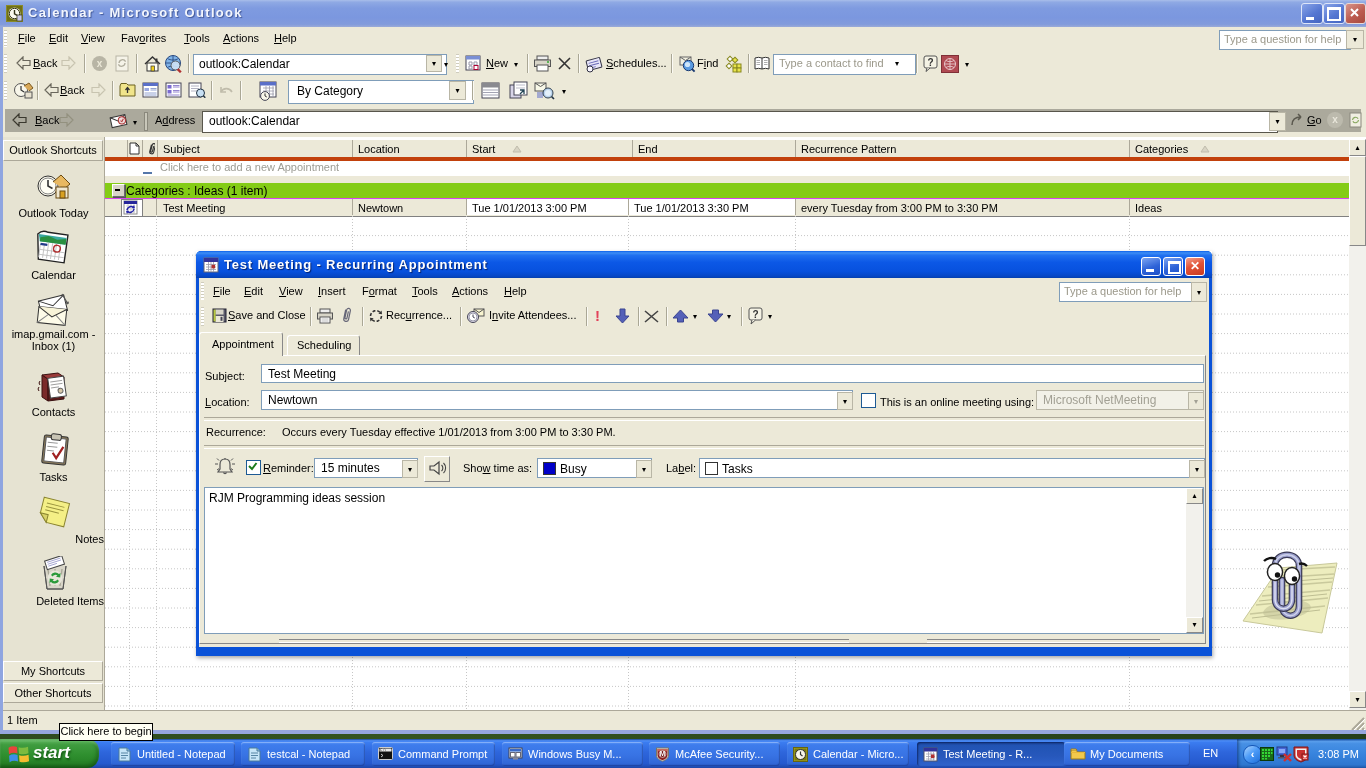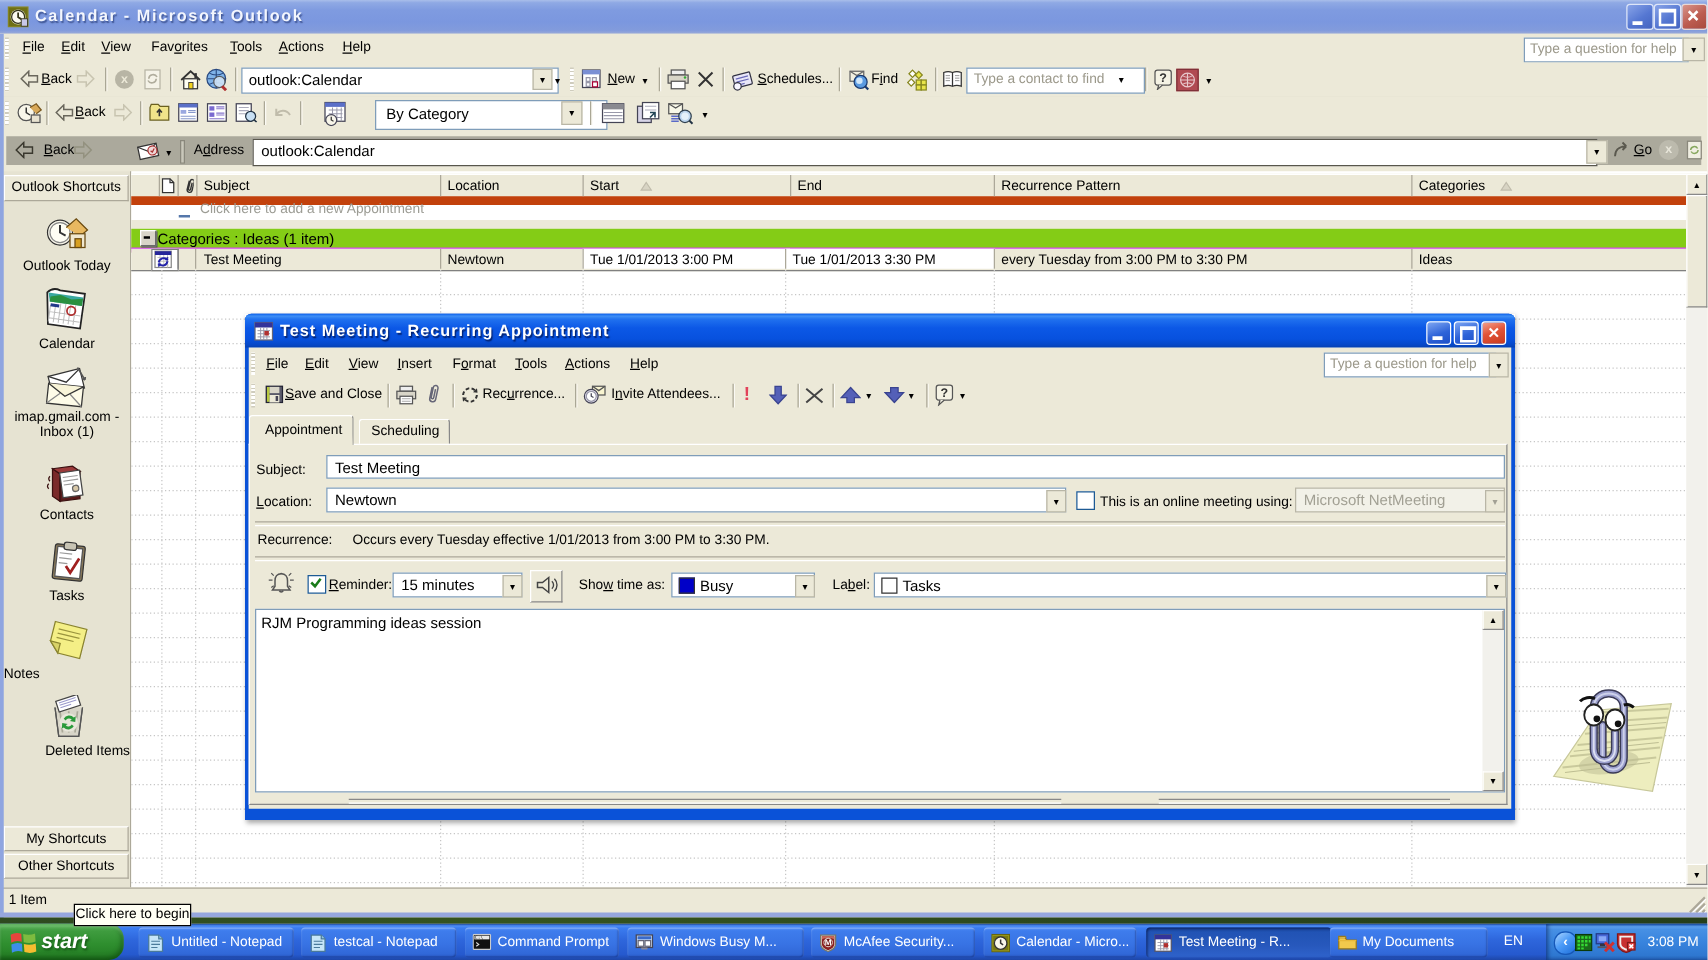--- a/index.html
+++ b/index.html
@@ -215,21 +215,21 @@
       </svg>
   <div class="tb-sep" style="left:240px;top:4px;height:19px"></div>
 
   <svg class="abs" style="left:259px;top:4px" width="21" height="20" viewBox="0 0 21 20">
         <rect x="1" y="1" width="16" height="15" fill="#fff" stroke="#445"></rect>
         <rect x="1" y="1" width="16" height="3.5" fill="#5a6fc8"></rect>
         <path d="M4 7h11M4 10h11M4 13h11M7 5v11M10.5 5v11M14 5v11" stroke="#99a" stroke-width=".8"></path>
         <circle cx="6" cy="15" r="4.4" fill="#f8f6ea" stroke="#445"></circle>
         <path d="M6 12.4v2.6l1.8 1" stroke="#333" fill="none"></path>
       </svg>
-  <div class="combo" style="left:300px;top:3px;width:176px;height:19px;padding:3px 0 0 8px;font-size:12px">By Category</div>
+  <div class="combo" style="left:288px;top:3px;width:176px;height:19px;padding:3px 0 0 8px;font-size:12px">By Category</div>
   <div class="carr" style="left:449px;top:4px;width:15px;height:17px">▾</div>
   <div class="tb-sep" style="left:472px;top:4px;height:19px"></div>
   <svg class="abs" style="left:481px;top:5px" width="19" height="17" viewBox="0 0 19 17">
         <rect x="1" y="1" width="17" height="15" fill="#fff" stroke="#445"></rect>
         <rect x="1" y="1" width="17" height="4.5" fill="#8a8a90"></rect>
         <path d="M2 8h15M2 10.5h15M2 13h15" stroke="#99a" stroke-width=".9"></path>
       </svg>
   <svg class="abs" style="left:509px;top:4px" width="19" height="19" viewBox="0 0 19 19">
         <rect x="1" y="4" width="11" height="13" fill="#d8d5e8" stroke="#445"></rect>
         <rect x="5" y="1" width="13" height="13" fill="#fff" stroke="#445"></rect>
@@ -344,41 +344,41 @@
       </svg>
   <div class="abs" style="left:0;top:334px;width:101px;text-align:center">Tasks</div>
 
   <svg class="abs" style="left:33px;top:358px" width="36" height="34" viewBox="0 0 36 34">
         <g transform="rotate(14 18 17)">
           <path d="M5 5 L31 5 L31 29 L13 29 L5 21 Z" fill="#f4ef86" stroke="#8a8430"></path>
           <path d="M5 21 L13 21 L13 29 Z" fill="#d8d268" stroke="#8a8430"></path>
           <path d="M9 10h18M9 13.5h18M9 17h14" stroke="#9a943e" stroke-width="1"></path>
         </g>
       </svg>
-  <div class="abs" style="left:0;top:396px;width:101px;text-align:left">Notes</div>
+  <div class="abs" style="left:0;top:396px;width:101px;text-align:right">Notes</div>
 
   <svg class="abs" style="left:35px;top:419px" width="34" height="36" viewBox="0 0 34 36">
         <path d="M6 10 L9 33 L25 33 L28 10" fill="#d8d5c8" stroke="#555"></path>
         <path d="M6 10 L9 33 L25 33 L28 10" fill="none" stroke="#555"></path>
         <path d="M10 13l2 17M17 13v17M24 13l-2 17" stroke="#aaa898" stroke-width="1.4"></path>
         <g transform="rotate(-18 17 8)">
           <rect x="8" y="2" width="18" height="9" fill="#fff" stroke="#444"></rect>
           <path d="M10 4h14M10 6h14M10 8h9" stroke="#99c" stroke-width=".8"></path>
         </g>
         <circle cx="17" cy="22" r="7.4" fill="#e8e6da"></circle>
         <path d="M13 19a5 5 0 0 1 8-1l1.6-1-.4 4.6-4.4-.8 1.6-1a3 3 0 0 0-4.8.6zM21 25a5 5 0 0 1-8 1l-1.6 1 .4-4.6 4.4.8-1.6 1a3 3 0 0 0 4.8-.6z" fill="#2a9a3a"></path>
       </svg>
   <div class="abs" style="left:0;top:458px;width:101px;text-align:right">Deleted Items</div>
   <div class="abs" style="left:0;top:524px;width:100px;height:20px;background:#ECE9D8;border:1px solid #fff;border-right-color:#ACA899;border-bottom-color:#ACA899;text-align:center;padding-top:3px;box-sizing:border-box">My Shortcuts</div>
   <div class="abs" style="left:0;top:546px;width:100px;height:20px;background:#ECE9D8;border:1px solid #fff;border-right-color:#ACA899;border-bottom-color:#ACA899;text-align:center;padding-top:3px;box-sizing:border-box">Other Shortcuts</div>
 </div>
 
 <div class="abs" id="table" style="left:105px;top:137px;width:1261px;height:573px;background:#fff">
 
-  <div class="abs" style="left:0;top:2px;width:1244px;height:17px;background:#ECE9D8;border-top:1px solid #fff;border-bottom:7px solid #c2410c">
+  <div class="abs" style="left:0;top:2px;width:1244px;height:17px;background:#ECE9D8;border-top:1px solid #fff;border-bottom:4px solid #c2410c">
     <div class="abs" style="left:22px;top:0;width:1px;height:17px;background:#ACA899"></div>
         <svg class="abs" style="left:24px;top:2px" width="11" height="13" viewBox="0 0 11 13">
           <path d="M1 1h6l3 3v8H1z" fill="#fff" stroke="#333"></path>
           <path d="M7 1v3h3" fill="none" stroke="#333"></path>
         </svg>
     <div class="abs" style="left:37px;top:0;width:1px;height:17px;background:#ACA899"></div>
     <svg class="abs" style="left:41px;top:2px" width="9" height="13" viewBox="0 0 9 13">
           <path d="M4.5 2.5v7a2 2 0 0 0 4 0v-7a1.6 1.6 0 0 0-3.2 0v6.4a.9.9 0 0 0 1.8 0V3.5" fill="none" stroke="#333" stroke-width="1.1" transform="rotate(14 4.5 6.5)"></path>
         </svg>
     <div class="abs" style="left:52px;top:0;width:1px;height:17px;background:#ACA899"></div>

